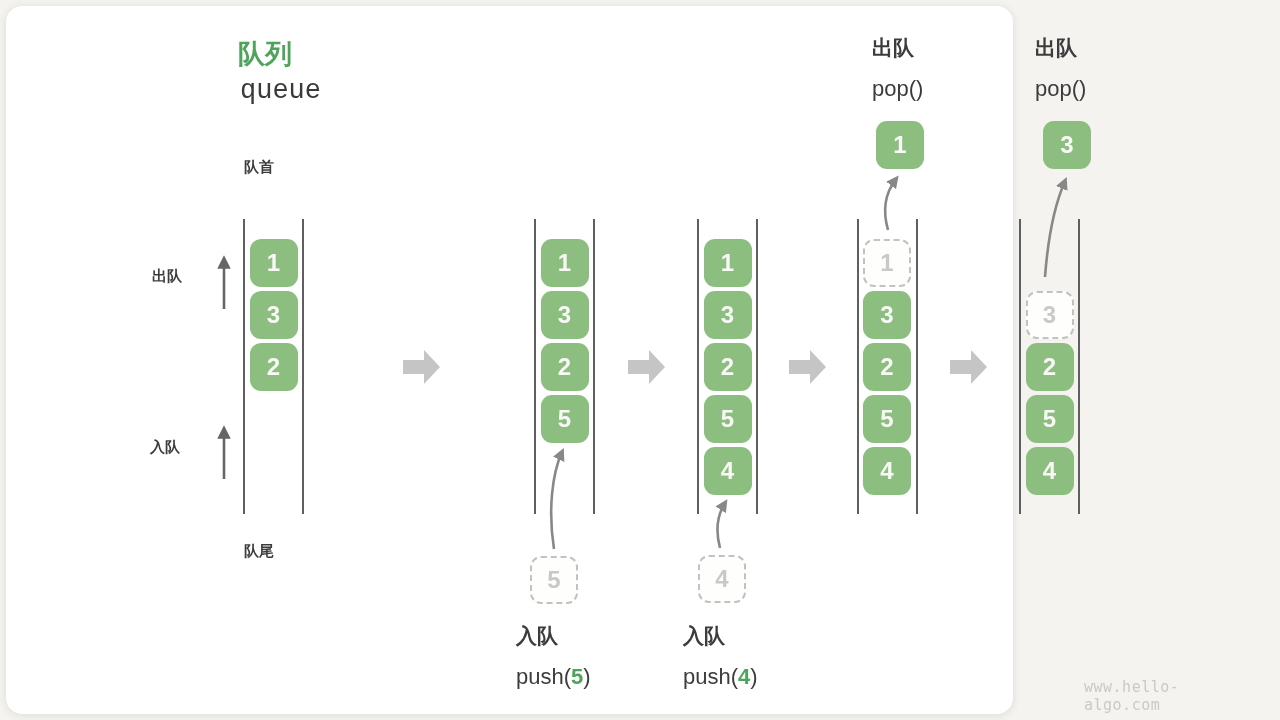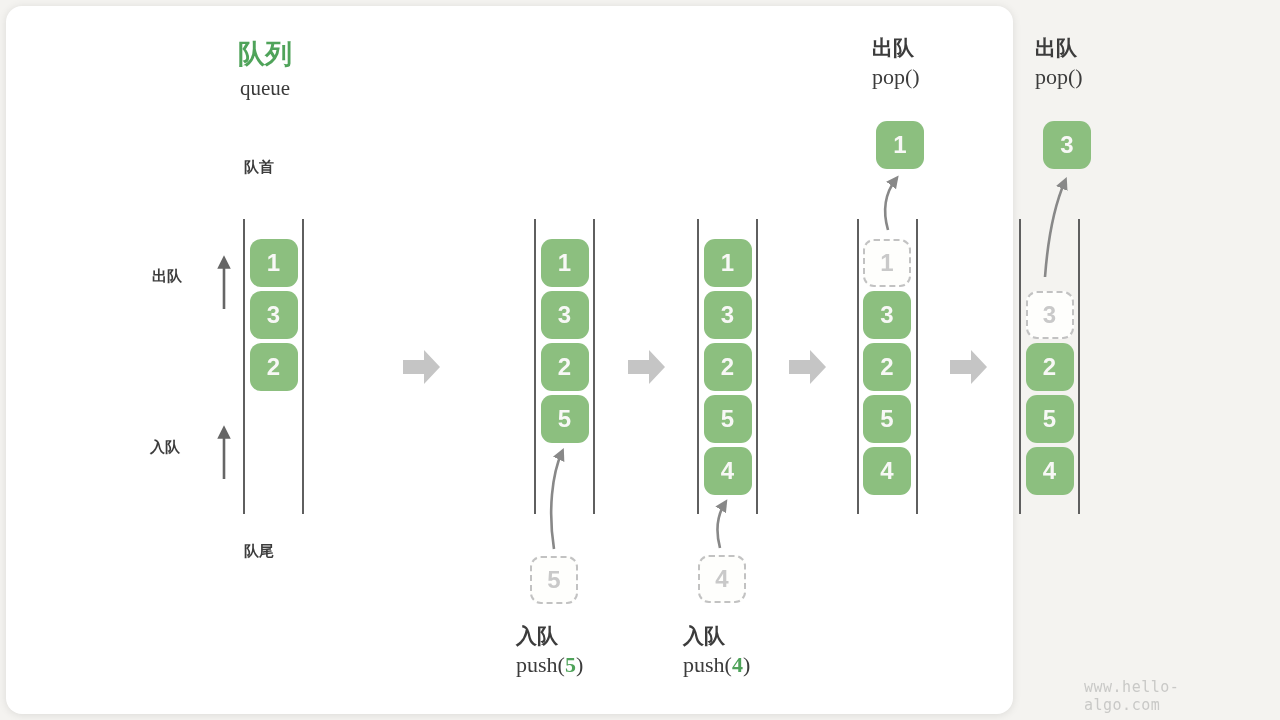--- a/index.html
+++ b/index.html
@@ -19,37 +19,37 @@
     font-family:"Liberation Sans",sans-serif;
     overflow:hidden;
   }
   #canvas{
     position:absolute;left:6px;top:6px;width:1007px;height:708px;
     background:#ffffff;border-radius:16px;
     box-shadow:0 1px 8px rgba(0,0,0,0.10);
   }
   .abs{position:absolute;}
   #title{left:232px;top:30px;font-size:27px;font-weight:bold;color:var(--accent);}
-  #subtitle{left:234px;top:70px;font-size:21px;color:#3a3a3a;font-family:Liberation Serif, serif;}
+  #subtitle{left:234px;top:70px;font-size:27px;color:#3a3a3a;font-family:Liberation Mono, monospace;}
   .side-label{font-size:15px;font-weight:bold;color:var(--ink);}
   #lbl-front{left:238px;top:152px;}
   #lbl-rear{left:238px;top:536px;}
   #lbl-dequeue{left:146px;top:261px;}
   #lbl-enqueue{left:144px;top:432px;}
   .vline{position:absolute;width:2px;background:var(--line);}
   .qbox{
     position:absolute;width:48px;height:48px;border-radius:11px;
     display:flex;align-items:center;justify-content:center;
     font-size:24px;font-weight:bold;box-sizing:border-box;
   }
   .qbox.solid{background:var(--green);color:#f8f8f6;}
   .qbox.dashed{border:2px dashed var(--dash);color:var(--dashtext);background:#fefefc;}
   .op{position:absolute;color:var(--ink);}
   .op .zh{font-size:21px;font-weight:600;}
-  .op .code{font-family:Liberation Serif, serif;font-size:22px;margin-top:2px;}
+  .op .code{font-family:Liberation Sans, sans-serif;font-size:22px;margin-top:14px;}
   .op .arg{color:var(--accent);font-weight:bold;}
   #watermark{left:1078px;top:672px;font-size:15px;color:var(--wm);
     font-family:"DejaVu Sans Mono",monospace;letter-spacing:0.5px;}
   #overlay{position:absolute;left:0;top:0;pointer-events:none;}
 </style>
 </head>
 <body>
 
 <div id="canvas">
 

